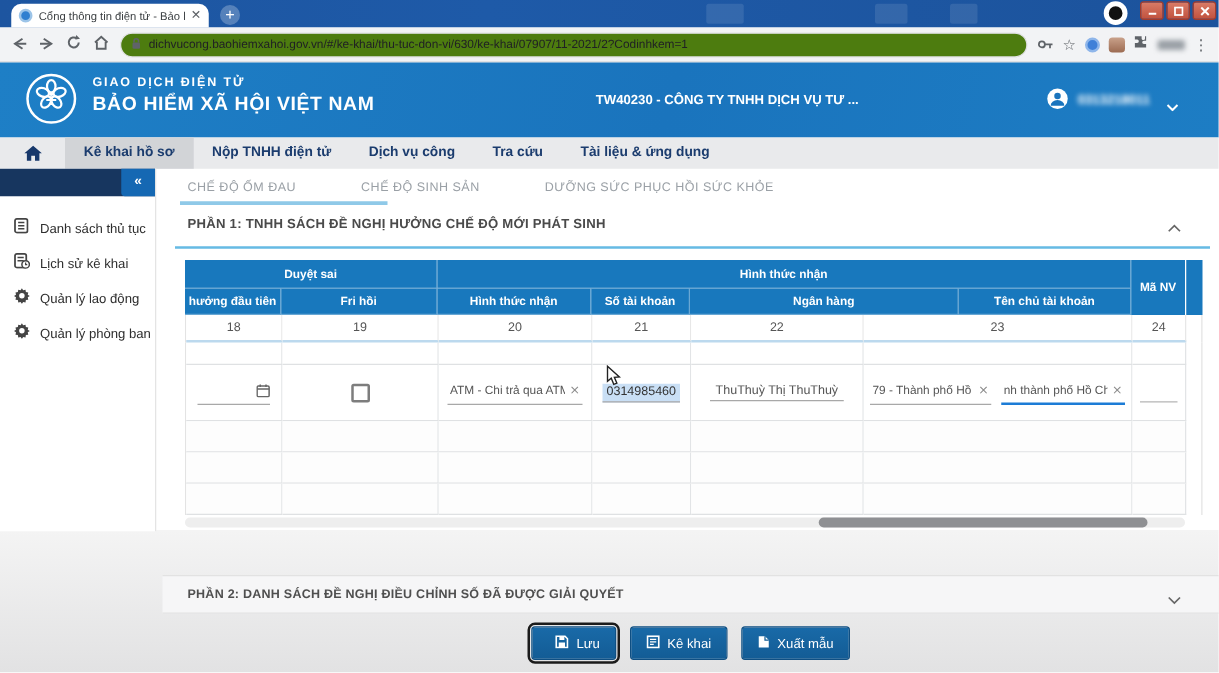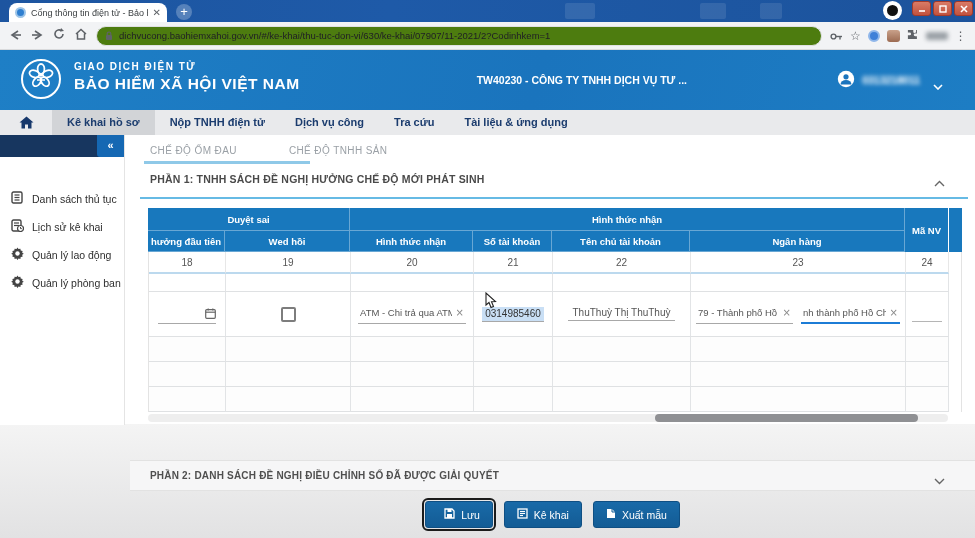--- a/index.html
+++ b/index.html
@@ -50,21 +50,21 @@
   .nav-item { font-size:11px; font-weight:bold; color:#1b3c6e; line-height:25px; padding:0 15px; white-space:nowrap; }
   .nav-item.active { background:#d2d4d7; }
 
   
   .bottom-strip { position:absolute; left:0; top:424px; width:975px; height:114px; background:linear-gradient(#f4f4f4,#e2e2e3); }
 
   
   .sidebar { position:absolute; left:0; top:135px; width:125px; height:290px; background:#fff; border-right:1px solid #e4e4e4; }
   .sidebar-top { position:relative; height:22px; background:#17365f; }
   .collapse-btn { position:absolute; right:0; top:0; width:27px; height:22px; background:#1568b3; border-radius:0 0 0 3px; color:#fff; font-size:11px; font-weight:bold; text-align:center; line-height:21px; }
-  .side-items { padding-top:28px; }
+  .side-items { padding-top:12px; }
   .side-item { height:28px; display:flex; align-items:center; gap:8px; padding-left:10px; }
   .side-item .sicon { flex:none; width:14px; text-align:center; }
   .side-item .slabel { font-size:10.5px; color:#2e2e2e; white-space:nowrap; }
 
   
   .content { position:absolute; left:130px; top:135px; width:845px; height:403px; }
   .tabs { position:absolute; left:20px; top:6px; display:flex; }
   .tab-item { font-size:10px; color:#9aa0a6; letter-spacing:.4px; white-space:nowrap; padding:4px 0 10px; }
   .tab-item + .tab-item { margin-left:52px; }
   .tab-underline { position:absolute; left:14px; top:26px; width:166px; height:3px; background:#8fc9e8; }
@@ -281,45 +281,46 @@
             <circle cx="6.5" cy="6.5" r="2.2" fill="#fff"></circle>
           </svg></span>
       <span class="slabel">Quản lý phòng ban</span>
     </div>
   </div>
 </div>
 
 <div class="content">
   <div class="tabs">
     <div class="tab-item">CHẾ ĐỘ ỐM ĐAU</div>
-    <div class="tab-item">CHẾ ĐỘ TNHH SẢN</div>
+    <div class="tab-item">CHẾ ĐỘ SINH SẢN</div>
+    <div class="tab-item">DƯỠNG SỨC PHỤC HỒI SỨC KHỎE</div>
   </div>
   <div class="tab-underline"></div>
 
   <div class="sec1-title">PHẦN 1: TNHH SÁCH ĐỀ NGHỊ HƯỞNG CHẾ ĐỘ MỚI PHÁT SINH</div>
   <div class="sec1-chev">
     <svg width="11" height="7">
         <path d="M1 6 L5.5 1.5 L10 6" fill="none" stroke="#666" stroke-width="1.4"></path>
       </svg>
   </div>
   <div class="sec1-line"></div>
 
   <div class="table">
     <div class="thead">
       <div class="tr group-row">
         <div class="th w-duyet">Duyệt sai</div>
         <div class="th w-htn">Hình thức nhận</div>
       </div>
       <div class="tr sub-row">
         <div class="th c1">hưởng đầu tiên</div>
-        <div class="th c2">Wed hồi</div>
+        <div class="th c2">Fri hồi</div>
         <div class="th c3">Hình thức nhận</div>
         <div class="th c4">Số tài khoản</div>
+        <div class="th c6">Ngân hàng</div>
         <div class="th c5">Tên chủ tài khoản</div>
-        <div class="th c6">Ngân hàng</div>
       </div>
       <div class="manv-cell">Mã NV</div>
       <div class="sliver"></div>
       <div class="tr num-row">
         <div class="td c1">18</div>
         <div class="td c2">19</div>
         <div class="td c3">20</div>
         <div class="td c4">21</div>
         <div class="td c5">22</div>
         <div class="td c6">23</div>

